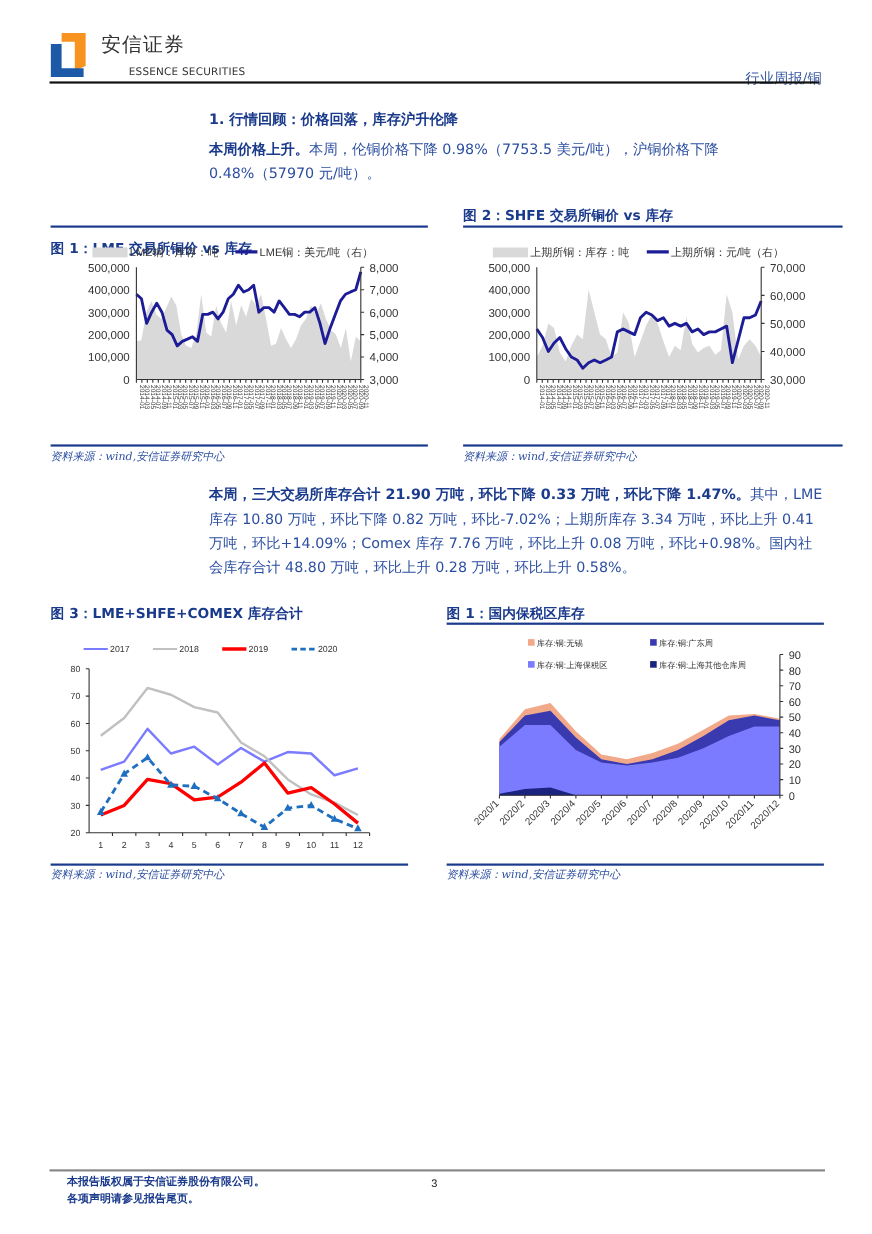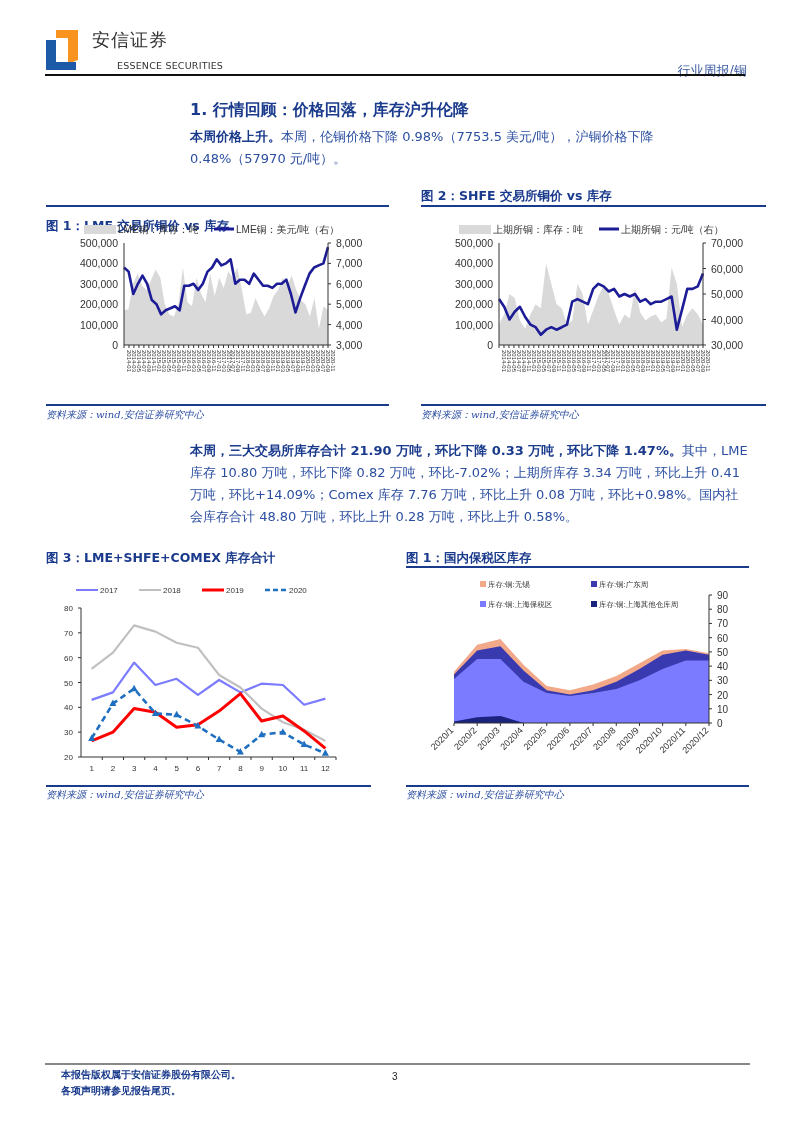--- a/index.html
+++ b/index.html
@@ -3,21 +3,21 @@
 <meta charset="utf-8">
 <style>
   html,body{margin:0;padding:0;background:#fff;}
   body{width:793px;height:1122px;position:relative;font-family:"Liberation Sans","DejaVu Sans",sans-serif;color:#1f3f8f;overflow:hidden;}
   .abs{position:absolute;}
   .logo-mark{left:46px;top:30px;width:32px;height:40px;}
   .logo-cn{left:92px;top:28px;font-size:18px;color:#333;font-family:"DejaVu Sans",sans-serif;letter-spacing:1px;}
   .logo-en{left:93px;top:60px;font-size:9.5px;color:#333;font-family:"DejaVu Sans",sans-serif;letter-spacing:0.2px;margin-left:24px;}
   .header-right{right:46px;top:62px;font-size:13px;color:#3a5aa0;font-family:"DejaVu Serif",serif;}
   .header-rule{left:45px;top:74px;width:700px;height:2px;background:#111;}
-  .sec-title{left:190px;top:100px;font-size:16px;font-weight:bold;color:#1a3a8c;font-family:"DejaVu Sans",sans-serif;}
+  .sec-title{left:190px;top:100px;font-size:13px;font-weight:bold;color:#1a3a8c;font-family:"DejaVu Sans",sans-serif;}
   .para{left:190px;width:558px;font-size:13px;line-height:22px;color:#2b4ea0;font-family:"DejaVu Sans",sans-serif;}
   .para b{color:#1a3a8c;}
   .fig-title{font-size:12.5px;font-weight:bold;color:#1a3a8c;font-family:"DejaVu Sans",sans-serif;}
   .fig-rule{height:2px;background:#1a3a8c;}
   .src-rule{height:1.5px;background:#1a3a8c;}
   .src{font-size:10px;font-style:italic;color:#2b4ea0;font-family:"DejaVu Serif",serif;}
   .footer-rule{left:45px;top:1063px;width:705px;height:2px;background:#888;}
   .footer-l{left:61px;top:1068px;font-size:10px;font-weight:bold;color:#1a3a8c;line-height:16px;font-family:Liberation Mono, monospace;}
   .page-num{left:392px;top:1071px;font-size:10px;color:#222;}
   svg text{font-family:"Liberation Sans",sans-serif;}
@@ -156,21 +156,21 @@
       <text x="280.0243902439024" y="135" font-size="6" fill="#333" transform="rotate(90 280.0243902439024 135)">2020-09</text>
       <line x1="282" y1="130" x2="282" y2="133" stroke="#333"></line>
       <text x="285" y="135" font-size="6" fill="#333" transform="rotate(90 285 135)">2020-11</text>
     </svg>
 </div>
 <div class="abs src-rule" style="left:46px;top:404px;width:343px;"></div>
 <div class="abs src" style="left:46px;top:408px;">资料来源：wind,安信证券研究中心</div>
 
 <div class="abs fig-title" style="left:421px;top:188px;">图 2：SHFE 交易所铜价 vs 库存</div>
 <div class="abs fig-rule" style="left:421px;top:205px;width:345px;"></div>
-<div class="abs" style="left:421px;top:215px;text-align:right;">
+<div class="abs" style="left:410px;top:215px;text-align:right;">
   <svg id="chart2" width="345" height="180">
       <rect x="38" y="10" width="32" height="9" fill="#d9d9d9"></rect>
       <text x="72" y="18" font-size="10" fill="#333">上期所铜：库存：吨</text>
       <line x1="178" y1="14" x2="198" y2="14" stroke="#1c1c96" stroke-width="3"></line>
       <text x="200" y="18" font-size="10" fill="#333">上期所铜：元/吨（右）</text>
       <text x="72" y="134" font-size="10.5" fill="#333" text-anchor="end">0</text>
       <text x="72" y="113.6" font-size="10.5" fill="#333" text-anchor="end">100,000</text>
       <text x="72" y="93.2" font-size="10.5" fill="#333" text-anchor="end">200,000</text>
       <text x="72" y="72.8" font-size="10.5" fill="#333" text-anchor="end">300,000</text>
       <text x="72" y="52.400000000000006" font-size="10.5" fill="#333" text-anchor="end">400,000</text>

